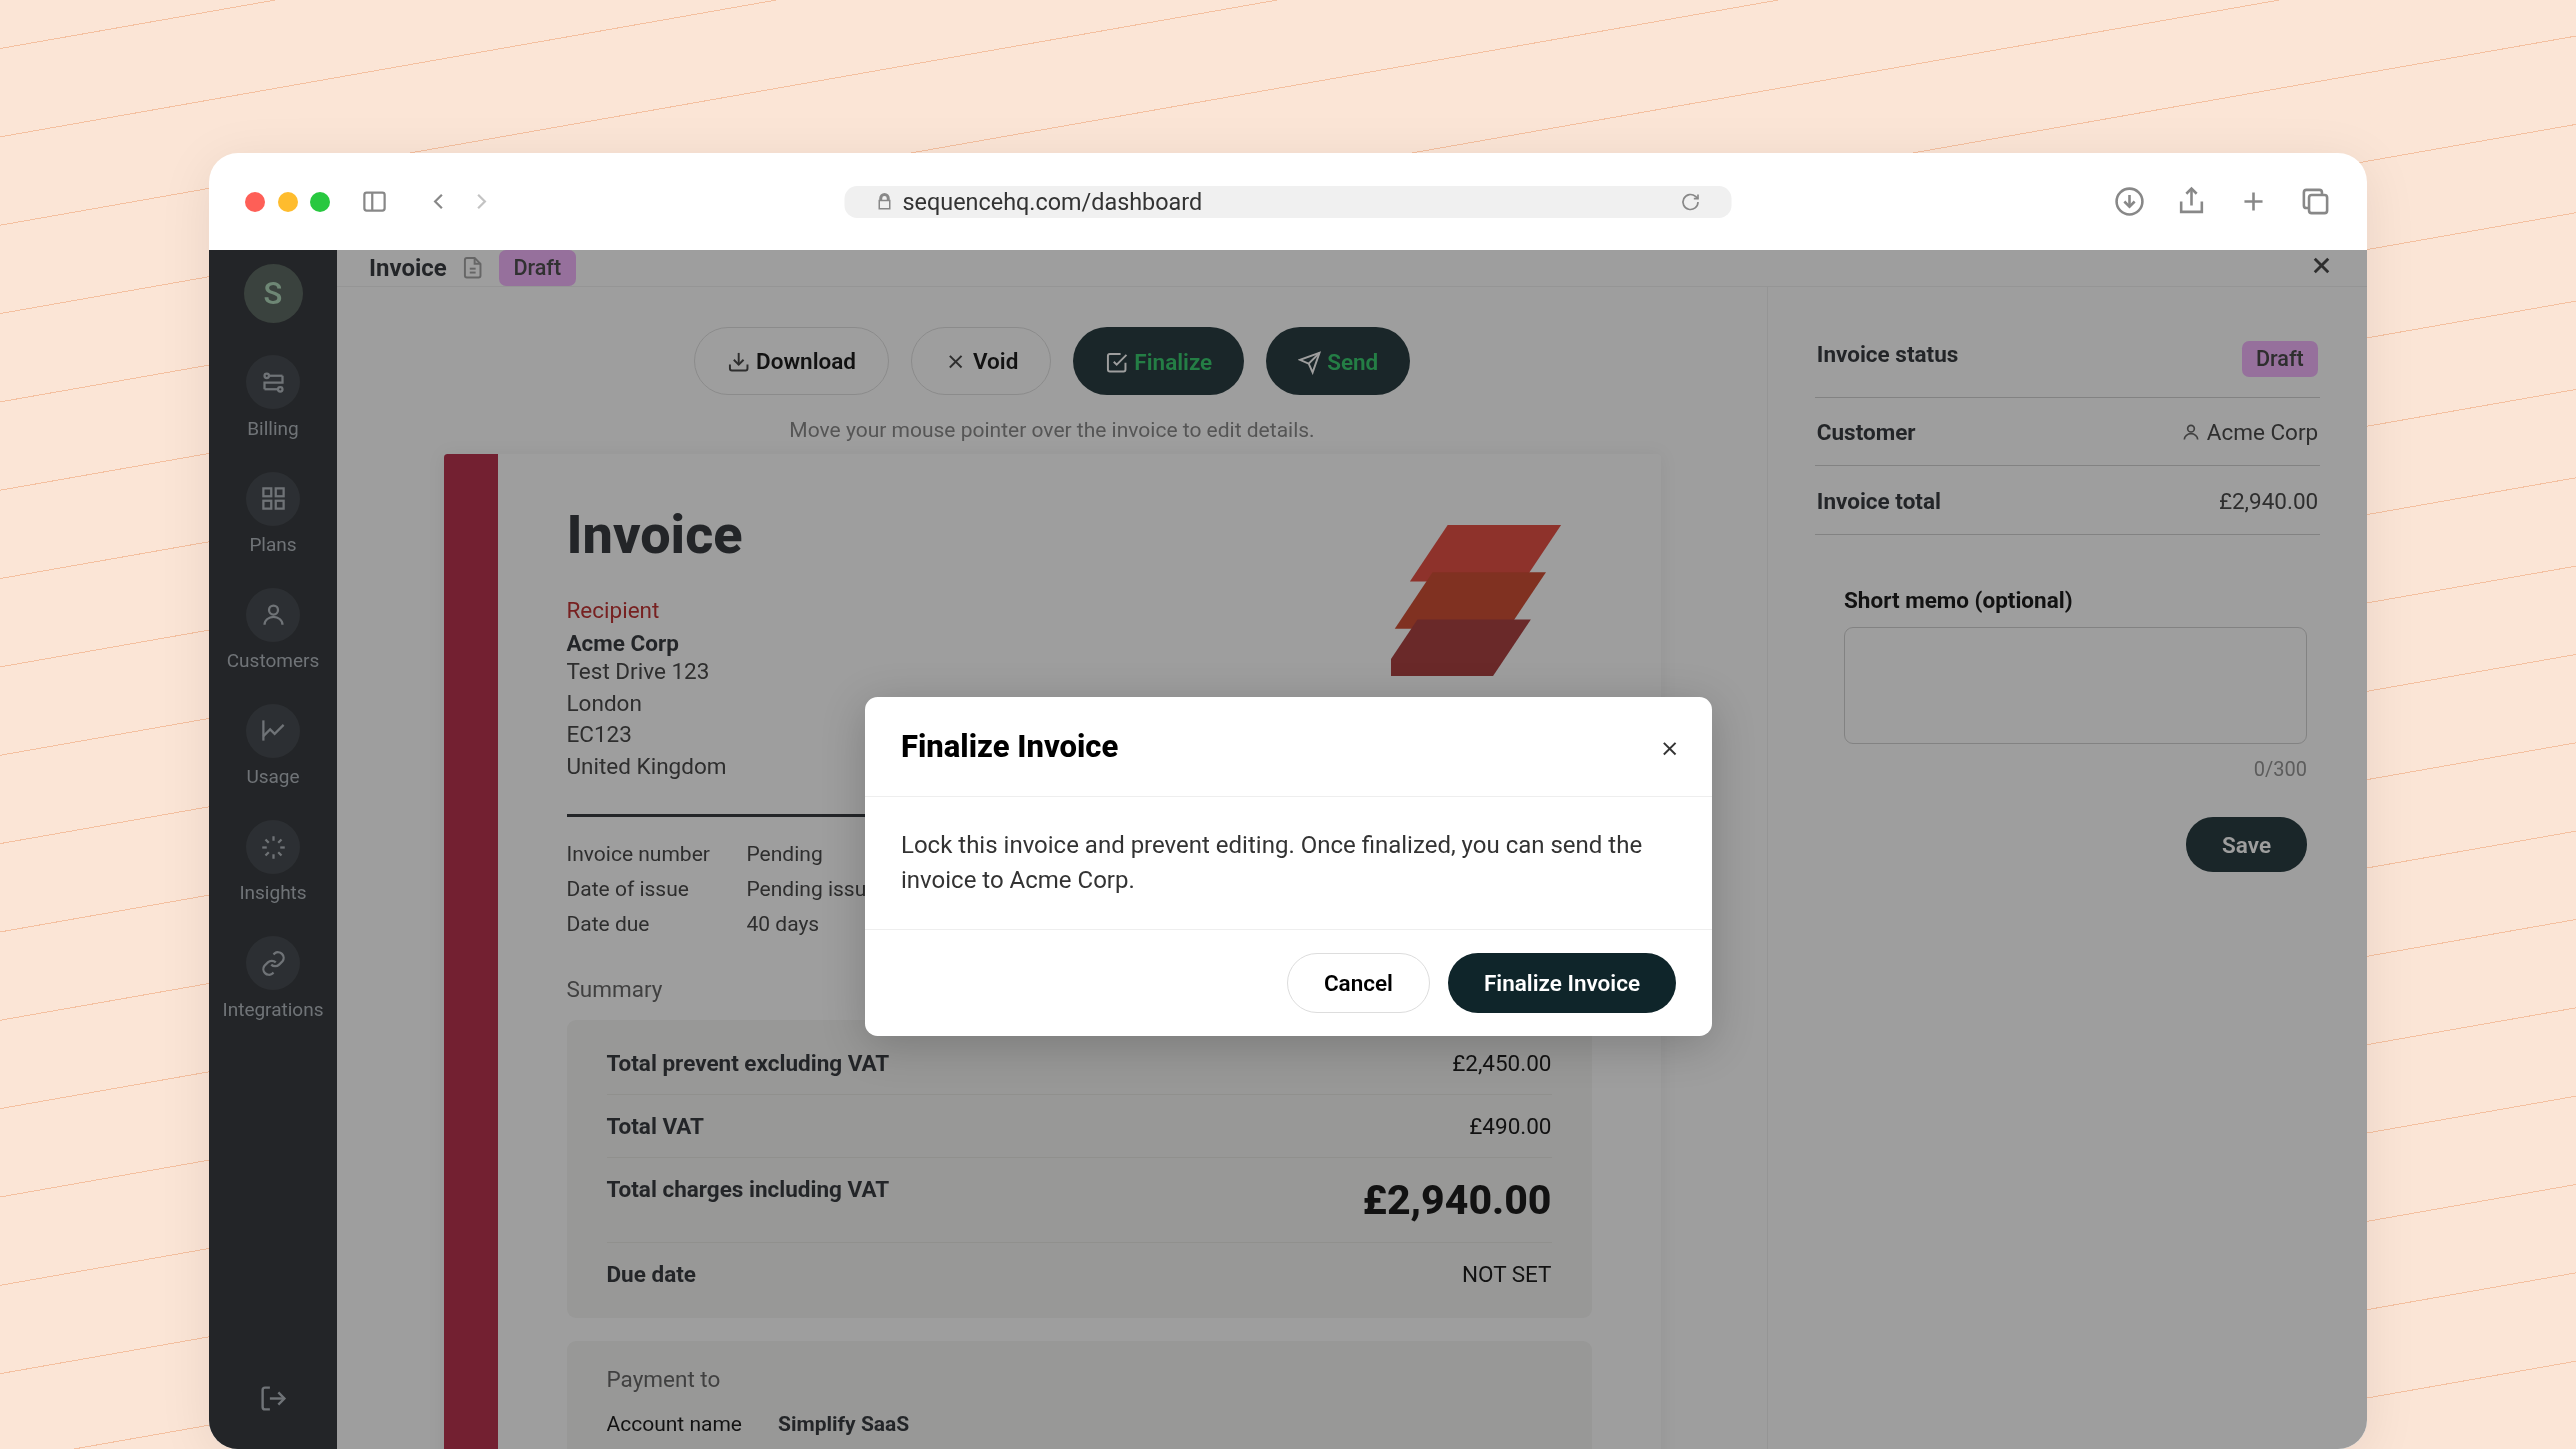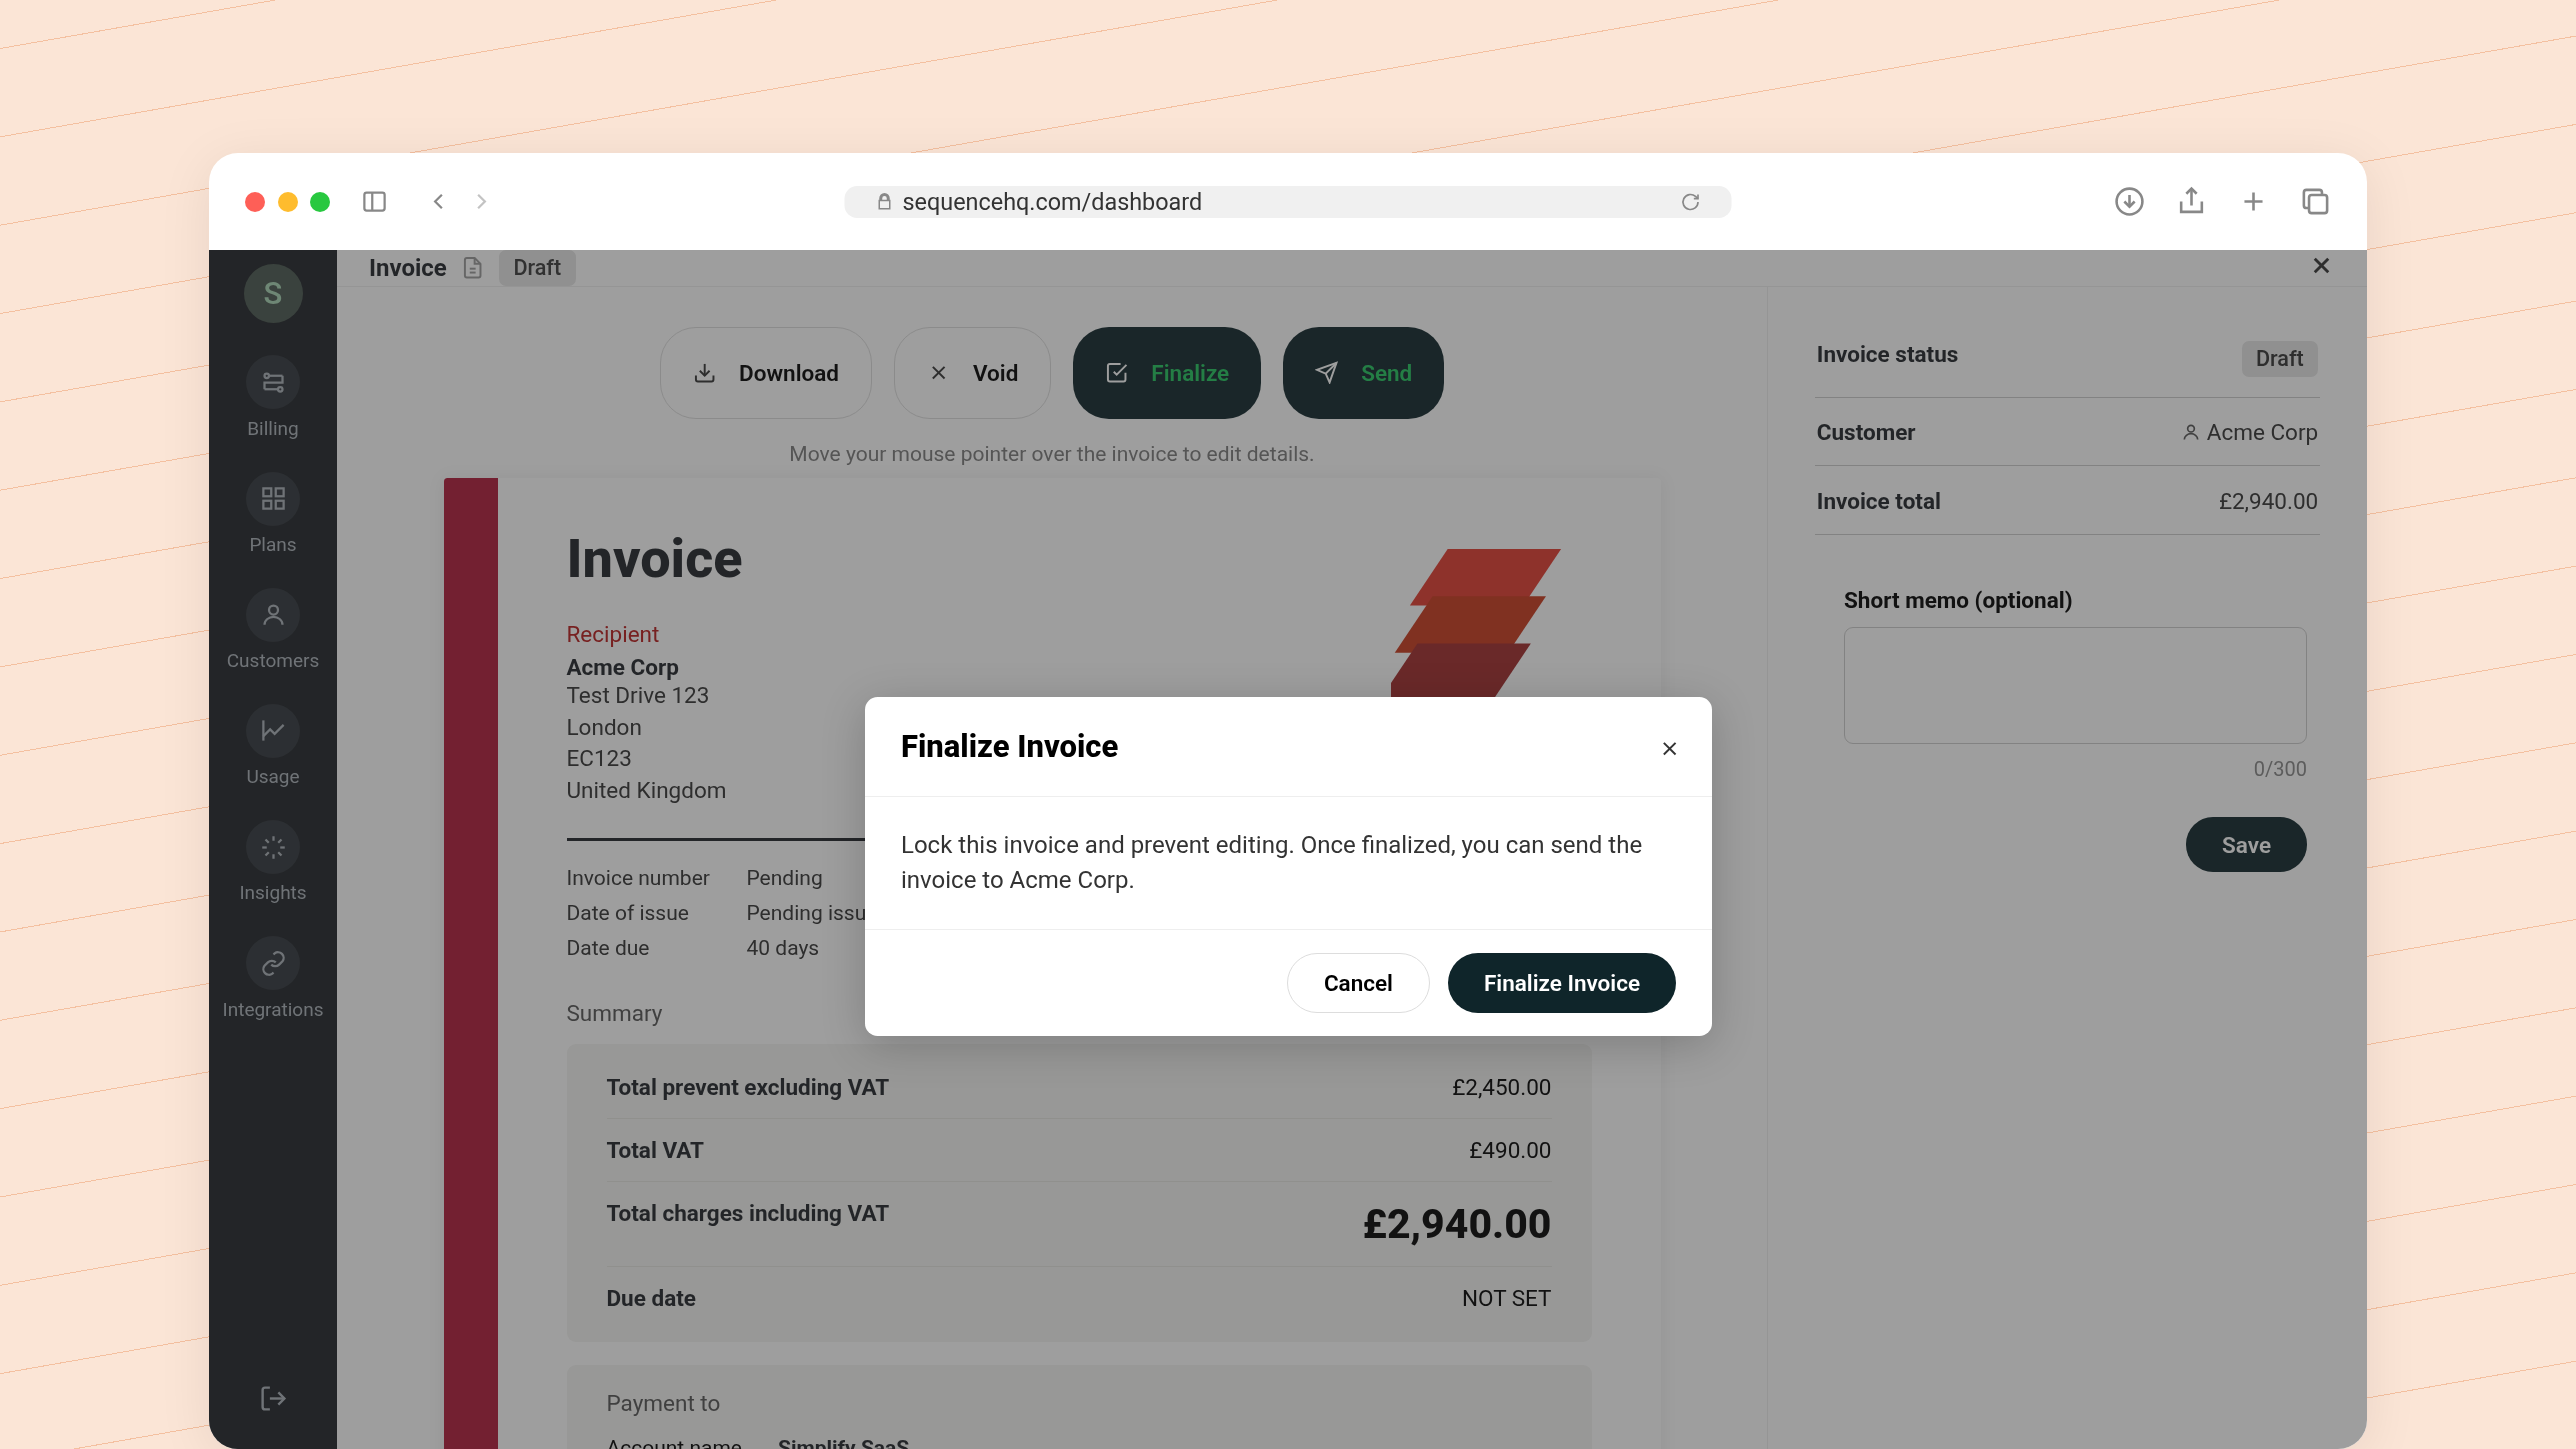--- a/index.html
+++ b/index.html
@@ -23,27 +23,27 @@
     .sidebar { width:128px; background:#1f2328; display:flex; flex-direction:column; align-items:center; padding-top:14.4px; gap:16px;}
     .avatar { width:59px;height:59px;border-radius:50%;background:#4a5850;display:flex;align-items:center;justify-content:center;color:#a8d5b5;font-size:31px;font-weight:500;}
     .navitem{display:flex;flex-direction:column;align-items:center;gap:7.2px;color:#aab1b8;font-size:19px; cursor:pointer; margin-top:16px;}
     .navicn{width:54px;height:54px;border-radius:50%;background:#31363c;display:flex;align-items:center;justify-content:center;}
     .navicn svg{width:27px;height:27px;stroke:#aab1b8;stroke-width:2;fill:none;}
     .logout{margin-top:auto;margin-bottom:36px;}
     .content { flex:1; display:flex; flex-direction:column;}
     .headbar{height:85px;border-bottom:0.9px solid #eee;display:flex;align-items:center;padding:0 32px;gap:14.4px;}
     .headbar .title{font-size:24px;font-weight:700;color:#1f2328;}
     .doc-icn{width:23.4px;height:23.4px;color:#888;}
-    .badge{background:#e5e5e5;color:#3a3a3a;font-size:21.6px;padding:5.4px 14.4px;border-radius:7.2px;font-weight:500;}
+    .badge{background:#f0abfc;color:#3a3a3a;font-size:21.6px;padding:5.4px 14.4px;border-radius:7.2px;font-weight:500;}
     .headbar .close{margin-left:auto;}
     .headbar .close svg{width:27px;height:27px;stroke:#333;stroke-width:2.5;}
     .main { flex:1; display:flex; }
     .left{flex:1;display:flex;flex-direction:column;align-items:center;padding-top:40px;}
     .actions{display:flex;gap:21.6px;margin-bottom:23.4px;}
-    .btn{border-radius:36px;padding:32px 32px;font-size:22.5px;font-weight:600;display:flex;align-items:center;gap:23px;cursor:pointer;border:0.9px solid #ddd;background:#fff;}
+    .btn{border-radius:36px;padding:20px 32px;font-size:22.5px;font-weight:600;display:flex;align-items:flex-end;gap:6px;cursor:pointer;border:0.9px solid #ddd;background:#fff;}
     .btn svg{width:23.4px;height:23.4px;stroke-width:2;}
     .btn.dark{background:#0f252a;color:#22c55e;border:none;}
     .hint{font-size:21px;color:#7a7a7a;margin-bottom:12px;}
     .doc{width:1217px;background:#fff;box-shadow:0 1.8px 18px rgba(0,0,0,.08);border-radius:3.6px;display:flex;overflow:hidden;}
     .strip{width:54px;background:#b11b3a;}
     .docbody{flex:1;padding:49px 69px 36px 69px;position:relative;}
     .h1{font-size:54px;font-weight:800;color:#1f2328;margin-bottom:31px;}
     .label{font-size:22.5px;color:#b91c1c;margin-bottom:7.2px;}
     .bold{font-weight:700;font-size:22.5px;color:#1f2328;}
     .addr{font-size:22.5px;color:#333;line-height:1.4;}

